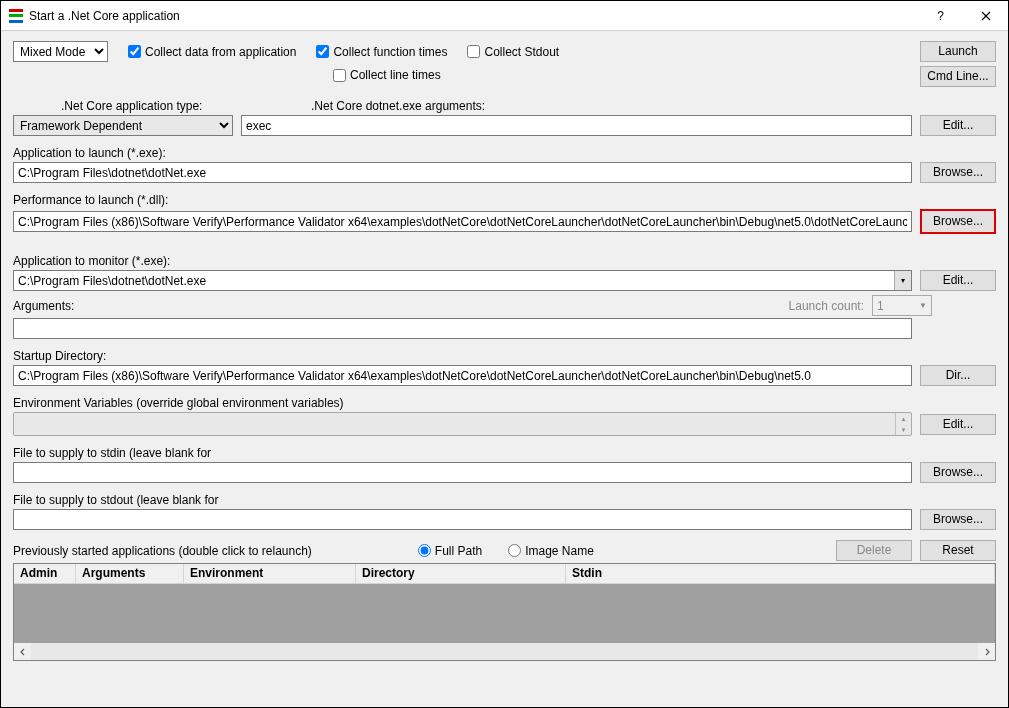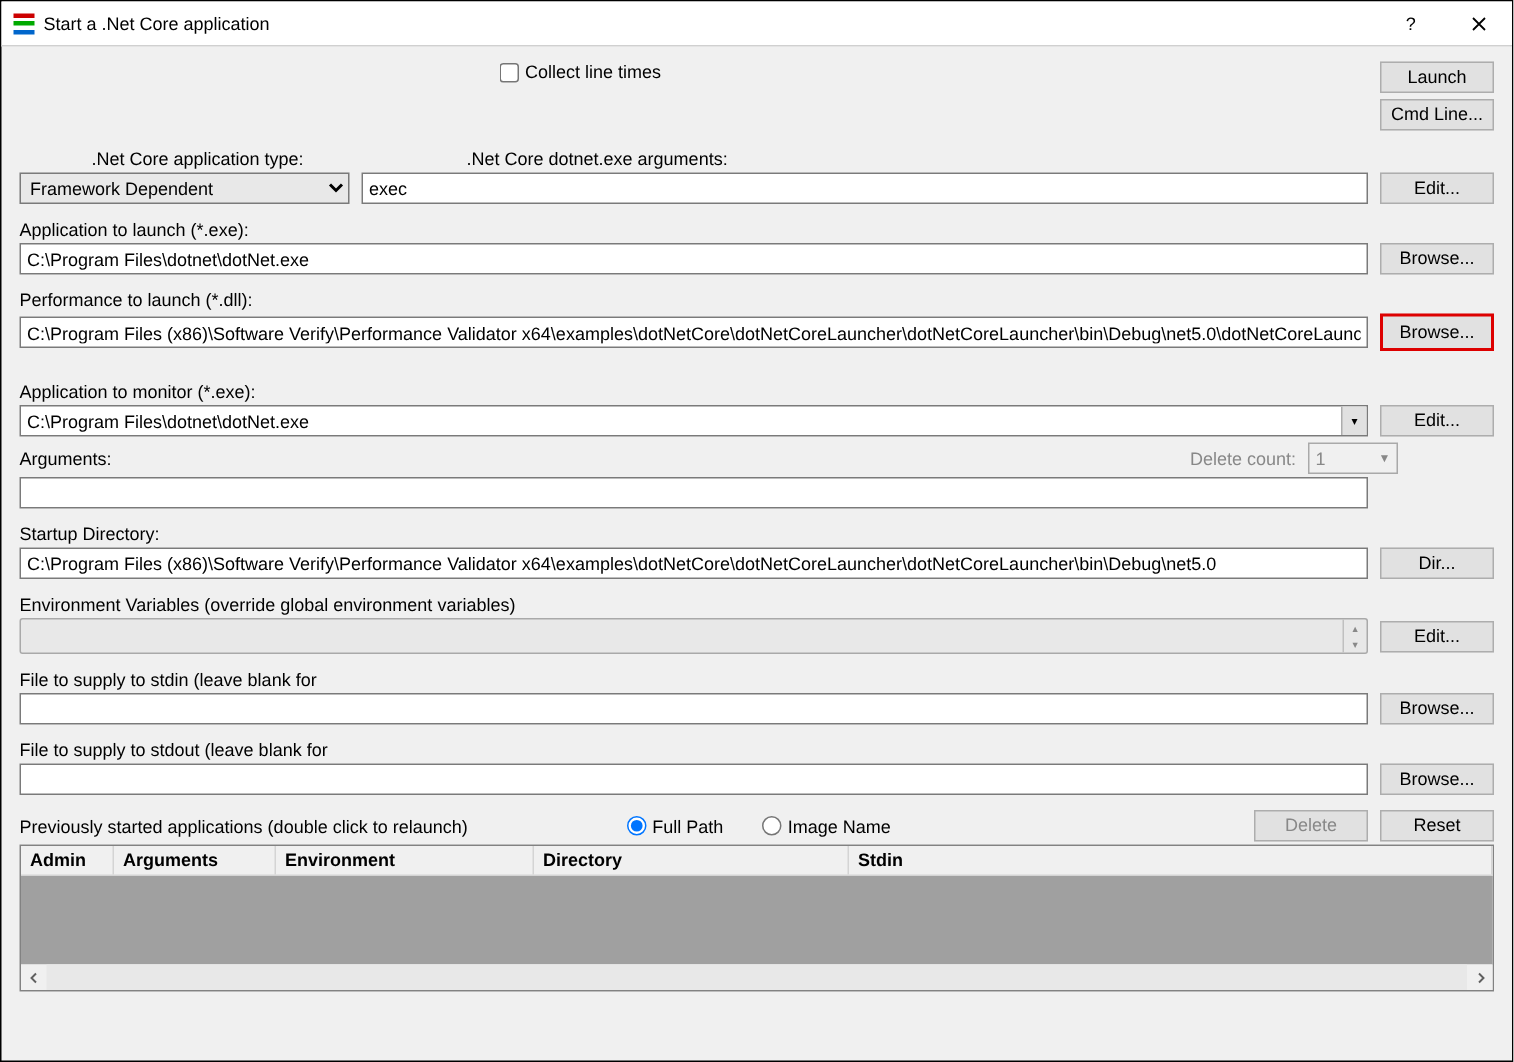--- a/index.html
+++ b/index.html
@@ -67,20 +67,37 @@
       <svg viewBox="0 0 10 10">
           <path d="M1 1 L9 9 M9 1 L1 9" stroke="#000" stroke-width="1.2" fill="none"></path>
         </svg>
     </div>
   </div>
 
   <div class="content">
 
     <div class="top-section">
       <div class="top-left">
+        <div class="row" style="gap:20px;">
+          <select class="select mixed">
+            <option>Mixed Mode</option>
+          </select>
+          <label class="cb">
+            <input type="checkbox" checked="" style="">
+            <span>Collect data from application</span>
+          </label>
+          <label class="cb">
+            <input type="checkbox" checked="" style="">
+            <span>Collect function times</span>
+          </label>
+          <label class="cb">
+            <input type="checkbox" style="">
+            <span>Collect Stdout</span>
+          </label>
+        </div>
         <div class="row" style="gap:20px; padding-left:320px;">
           <label class="cb">
             <input type="checkbox" style="">
             <span>Collect line times</span>
           </label>
         </div>
       </div>
       <div class="right-buttons">
         <div class="btn">Launch</div>
         <div class="btn">Cmd Line...</div>
@@ -121,21 +138,21 @@
       <div class="combo-wrap">
         <input class="input" value="C:\Program Files\dotnet\dotNet.exe" style="">
         <div class="dd">▾</div>
       </div>
       <div class="btn">Edit...</div>
     </div>
 
     <div class="row" style="margin-top:2px;">
       <div class="lbl">Arguments:</div>
       <div class="spacer"></div>
-      <div class="lbl dis-lbl">Delete count:</div>
+      <div class="lbl dis-lbl">Launch count:</div>
       <div class="count-select">
         <span>1</span>
         <span class="arrow">▼</span>
       </div>
       <div style="width:56px;"></div>
     </div>
     <div class="field-row">
       <input class="input" style="flex: 1 1 0%;" value="">
       <div style="width:76px;"></div>
     </div>

